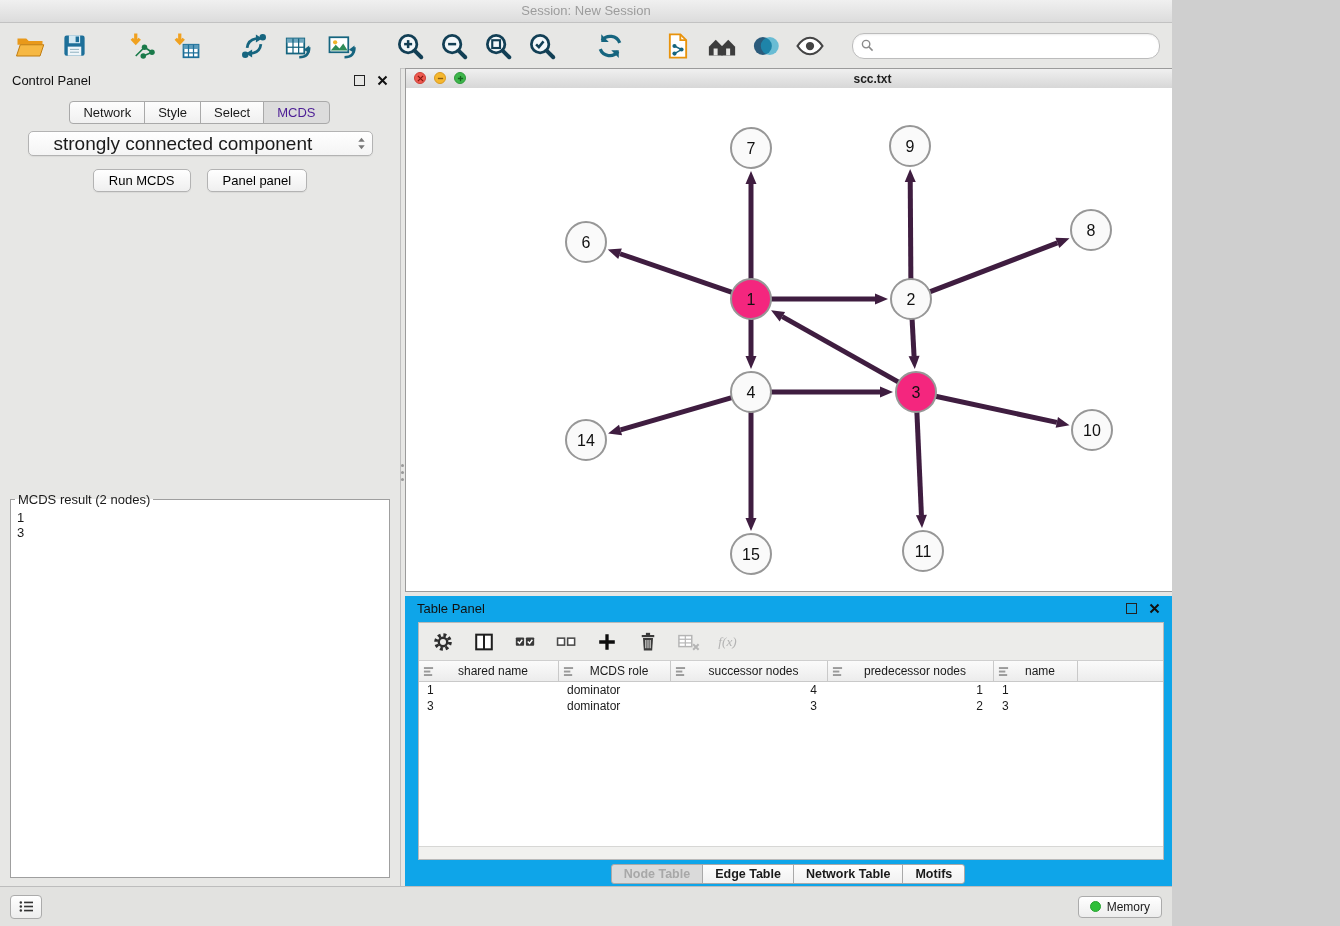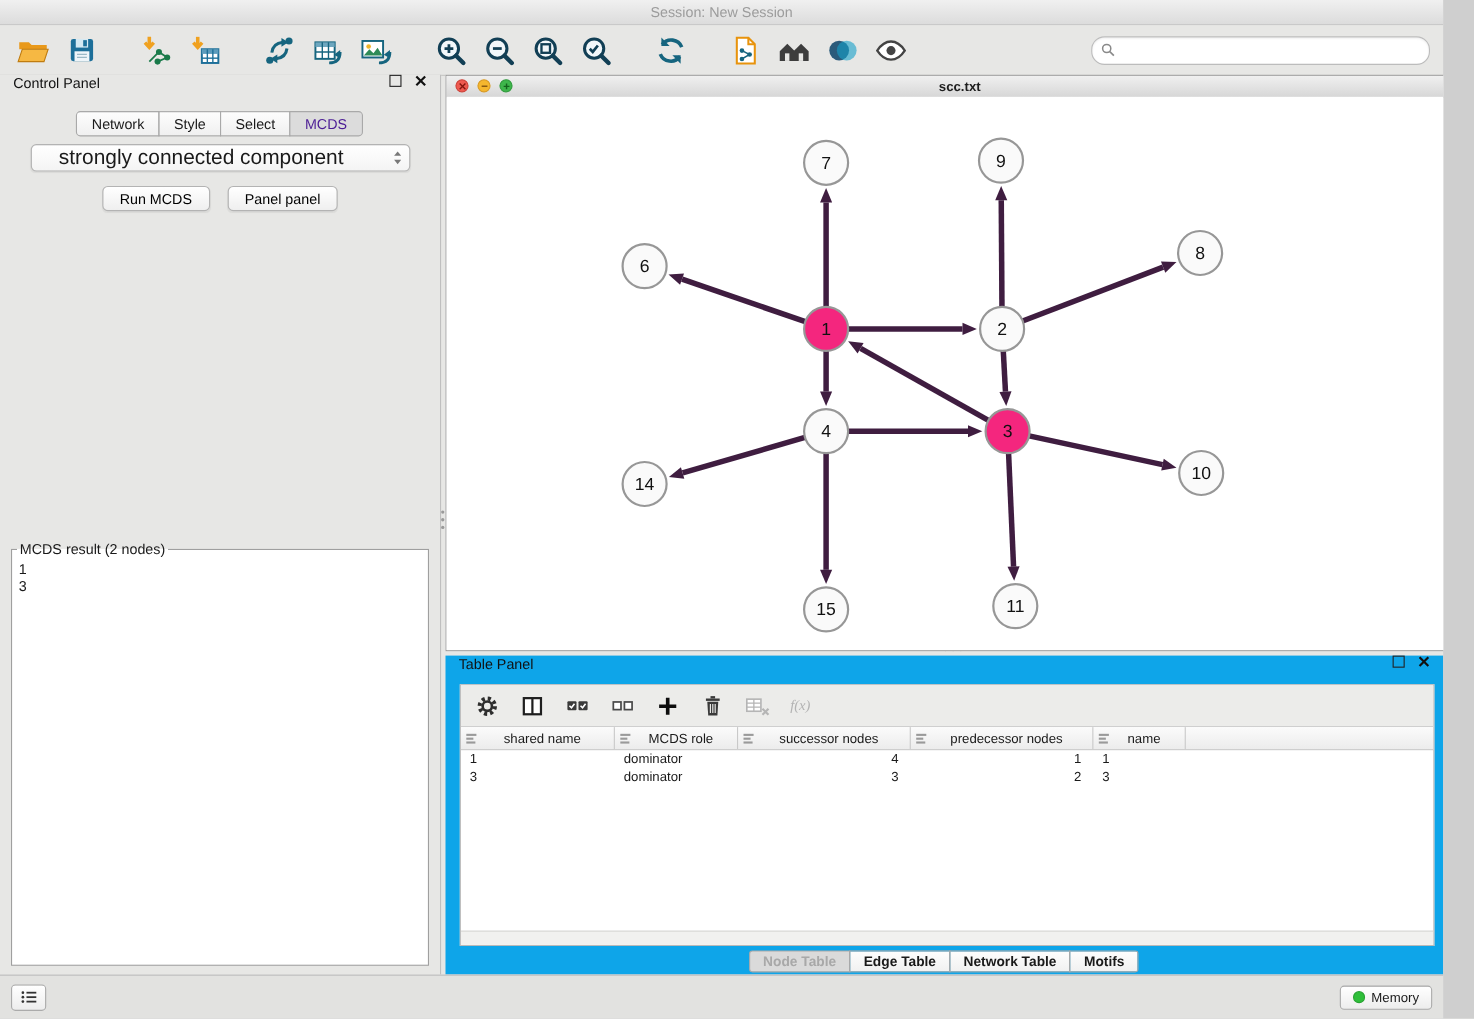--- a/index.html
+++ b/index.html
@@ -1,32 +1,32 @@
 <!DOCTYPE html>
 <html><head>
 <meta charset="utf-8">
 <style>
   html,body{margin:0;padding:0;}
   body{font-family:"Liberation Sans",sans-serif;background:#cfcfcf;}
-  .app{position:relative;width:1312px;height:926px;background:#e7e7e5;overflow:hidden;color:#1a1a1a;font-size:13px;}
+  .app{position:relative;width:1172px;height:926px;background:#e7e7e5;overflow:hidden;color:#1a1a1a;font-size:13px;}
 
   
   .titlebar{position:absolute;left:0;top:0;right:0;height:22px;background:linear-gradient(#f0f0f0,#dcdcdc);border-bottom:1px solid #c2c2c2;text-align:center;line-height:22px;color:#9c9c9c;font-size:13px;}
 
   
   .toolbar{position:absolute;left:0;top:23px;right:0;height:45px;display:flex;align-items:center;padding:0 12px;border-bottom:1px solid #c6c6c4;background:#e7e7e5;}
   .tb-icons{display:flex;align-items:center;gap:8px;}
   .tb-btn{width:36px;height:36px;border:none;background:transparent;display:flex;align-items:center;justify-content:center;padding:0;cursor:pointer;}
   .tb-gap{width:16px;height:1px;display:inline-block;}
   .search-box{margin-left:auto;width:290px;height:24px;background:#fff;border:1px solid #bcbcbc;border-radius:12px;display:flex;align-items:center;padding:0 8px;box-shadow:inset 0 1px 2px rgba(0,0,0,.08);}
   .search-box input{border:none;outline:none;flex:1;font-size:12px;background:transparent;margin-left:5px;font-family:"Liberation Sans",sans-serif;}
 
   
   .control-panel{position:absolute;left:0;top:68px;width:400px;bottom:40px;background:#e7e7e5;border-right:1px solid #bfbfbf;}
-  .panel-header{height:24px;display:flex;align-items:flex-start;padding:0 12px;}
+  .panel-header{height:24px;display:flex;align-items:center;padding:0 12px;}
   .panel-title{font-size:13px;color:#111;}
   .panel-btns{margin-left:auto;display:flex;align-items:center;gap:12px;}
   .float-btn{width:9px;height:9px;border:1.5px solid #222;display:inline-block;cursor:pointer;}
   .close-btn{display:inline-flex;cursor:pointer;}
   .cp-tabs{display:flex;justify-content:center;margin-top:9px;align-items:center;}
   .cp-tab{border:1px solid #a9a9a9;margin-left:-1px;padding:3px 13px;font-size:13px;background:linear-gradient(#fdfdfd,#f0f0f0);cursor:pointer;white-space:nowrap;}
   .cp-tab:first-child{border-radius:4px 0 0 4px;}
   .cp-tab:last-child{border-radius:0 4px 4px 0;}
   .cp-tab.active{background:#dcdcdc;color:#4c1d95;}
   .cp-opt-label{text-align:center;margin-top:22px;font-size:13px;}

